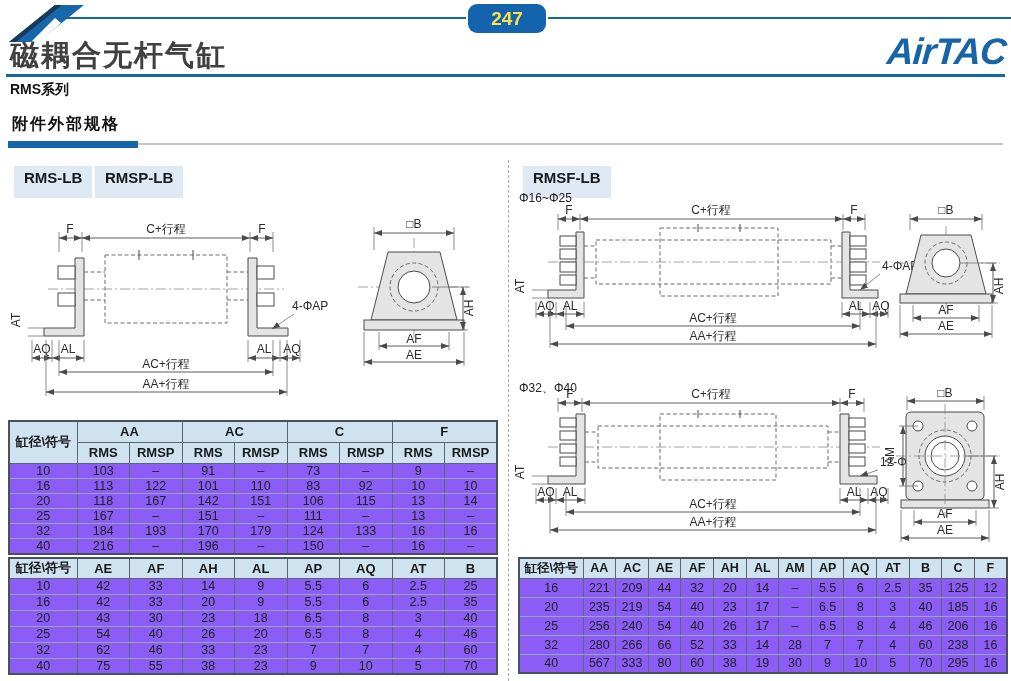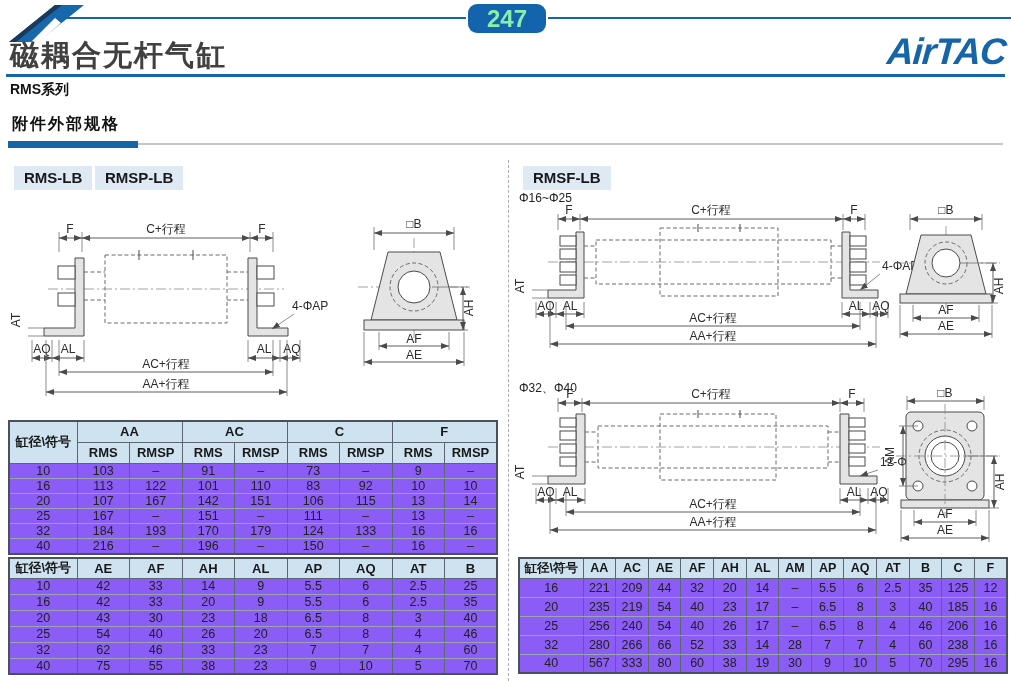--- a/index.html
+++ b/index.html
@@ -4,34 +4,34 @@
 <title>247</title>
 <style>
   *{box-sizing:border-box;margin:0;padding:0}
   html,body{background:#fff}
   body{font-family:"Liberation Sans","DejaVu Sans",sans-serif}
   .page{position:relative;width:1011px;height:681px;background:#fff;overflow:hidden}
 
   
   .top-line{position:absolute;left:52px;top:17px;right:0;height:2px;background:#1565a8}
   .badge{position:absolute;left:468px;top:4px;width:78px;height:29px;background:#1464ad;border-radius:9px;
-         color:#86efac;font-weight:bold;font-size:24px;display:flex;align-items:center;justify-content:center;
+         color:#fde047;font-weight:bold;font-size:19px;display:flex;align-items:center;justify-content:center;
          box-shadow:0 0 0 2px #fff}
   .logo-a{position:absolute;left:5px;top:1px}
   .page-title{position:absolute;left:10px;top:36px;font-size:29px;font-weight:bold;color:#404040;letter-spacing:2px}
   .airtac{position:absolute;right:5px;top:31px;font-size:37px;font-weight:bold;font-style:italic;color:#1565a8;
           letter-spacing:-1px;transform:skewX(-4deg)}
   .title-rule{position:absolute;left:6px;top:74px;width:999px;height:3px;background:#1565a8}
   .series{position:absolute;left:10px;top:81px;font-size:14px;font-weight:bold;color:#111}
   .section-title{position:absolute;left:12px;top:114px;font-size:16px;font-weight:bold;color:#111;letter-spacing:2px}
   .section-rule-gray{position:absolute;left:8px;top:143px;width:995px;height:2px;background:#c3c7cb}
   .section-rule-blue{position:absolute;left:8px;top:141px;width:130px;height:7px;background:#1565a8}
   .divider{position:absolute;left:508px;top:160px;height:521px;width:0;border-left:1px dashed #a7acb1}
 
-  .chip{position:absolute;background:#dfe9f3;color:#16181a;font-weight:bold;font-size:15px;height:24px;
+  .chip{position:absolute;background:#dfe9f3;color:#16181a;font-weight:bold;font-size:15px;height:32px;
         line-height:24px;padding:0 10px}
   .caption{position:absolute;font-size:12px;color:#222}
 
   
   .tbl{position:absolute;border-collapse:collapse;table-layout:fixed;background:#8b5cf6;border:2px solid #49525b}
   .tbl th,.tbl td{border:1px solid #5b6670;text-align:center;vertical-align:middle;overflow:hidden;white-space:nowrap}
   .tbl th{background:#cfe2ef;font-weight:bold;font-size:13px;color:#16181a}
   .tbl td{font-size:12.5px;color:#222;border-top:1px solid #9aa6af;border-bottom:1px solid #9aa6af}
   #table1{left:8px;top:420px;width:490px}
   #table1 th{height:21px} #table1 td{height:15px}
@@ -419,21 +419,21 @@
           <td>122</td>
           <td>101</td>
           <td>110</td>
           <td>83</td>
           <td>92</td>
           <td>10</td>
           <td>10</td>
         </tr>
         <tr>
           <td>20</td>
-          <td>107</td>
+          <td>118</td>
           <td>167</td>
           <td>142</td>
           <td>151</td>
           <td>106</td>
           <td>115</td>
           <td>13</td>
           <td>14</td>
         </tr>
         <tr>
           <td>25</td>

